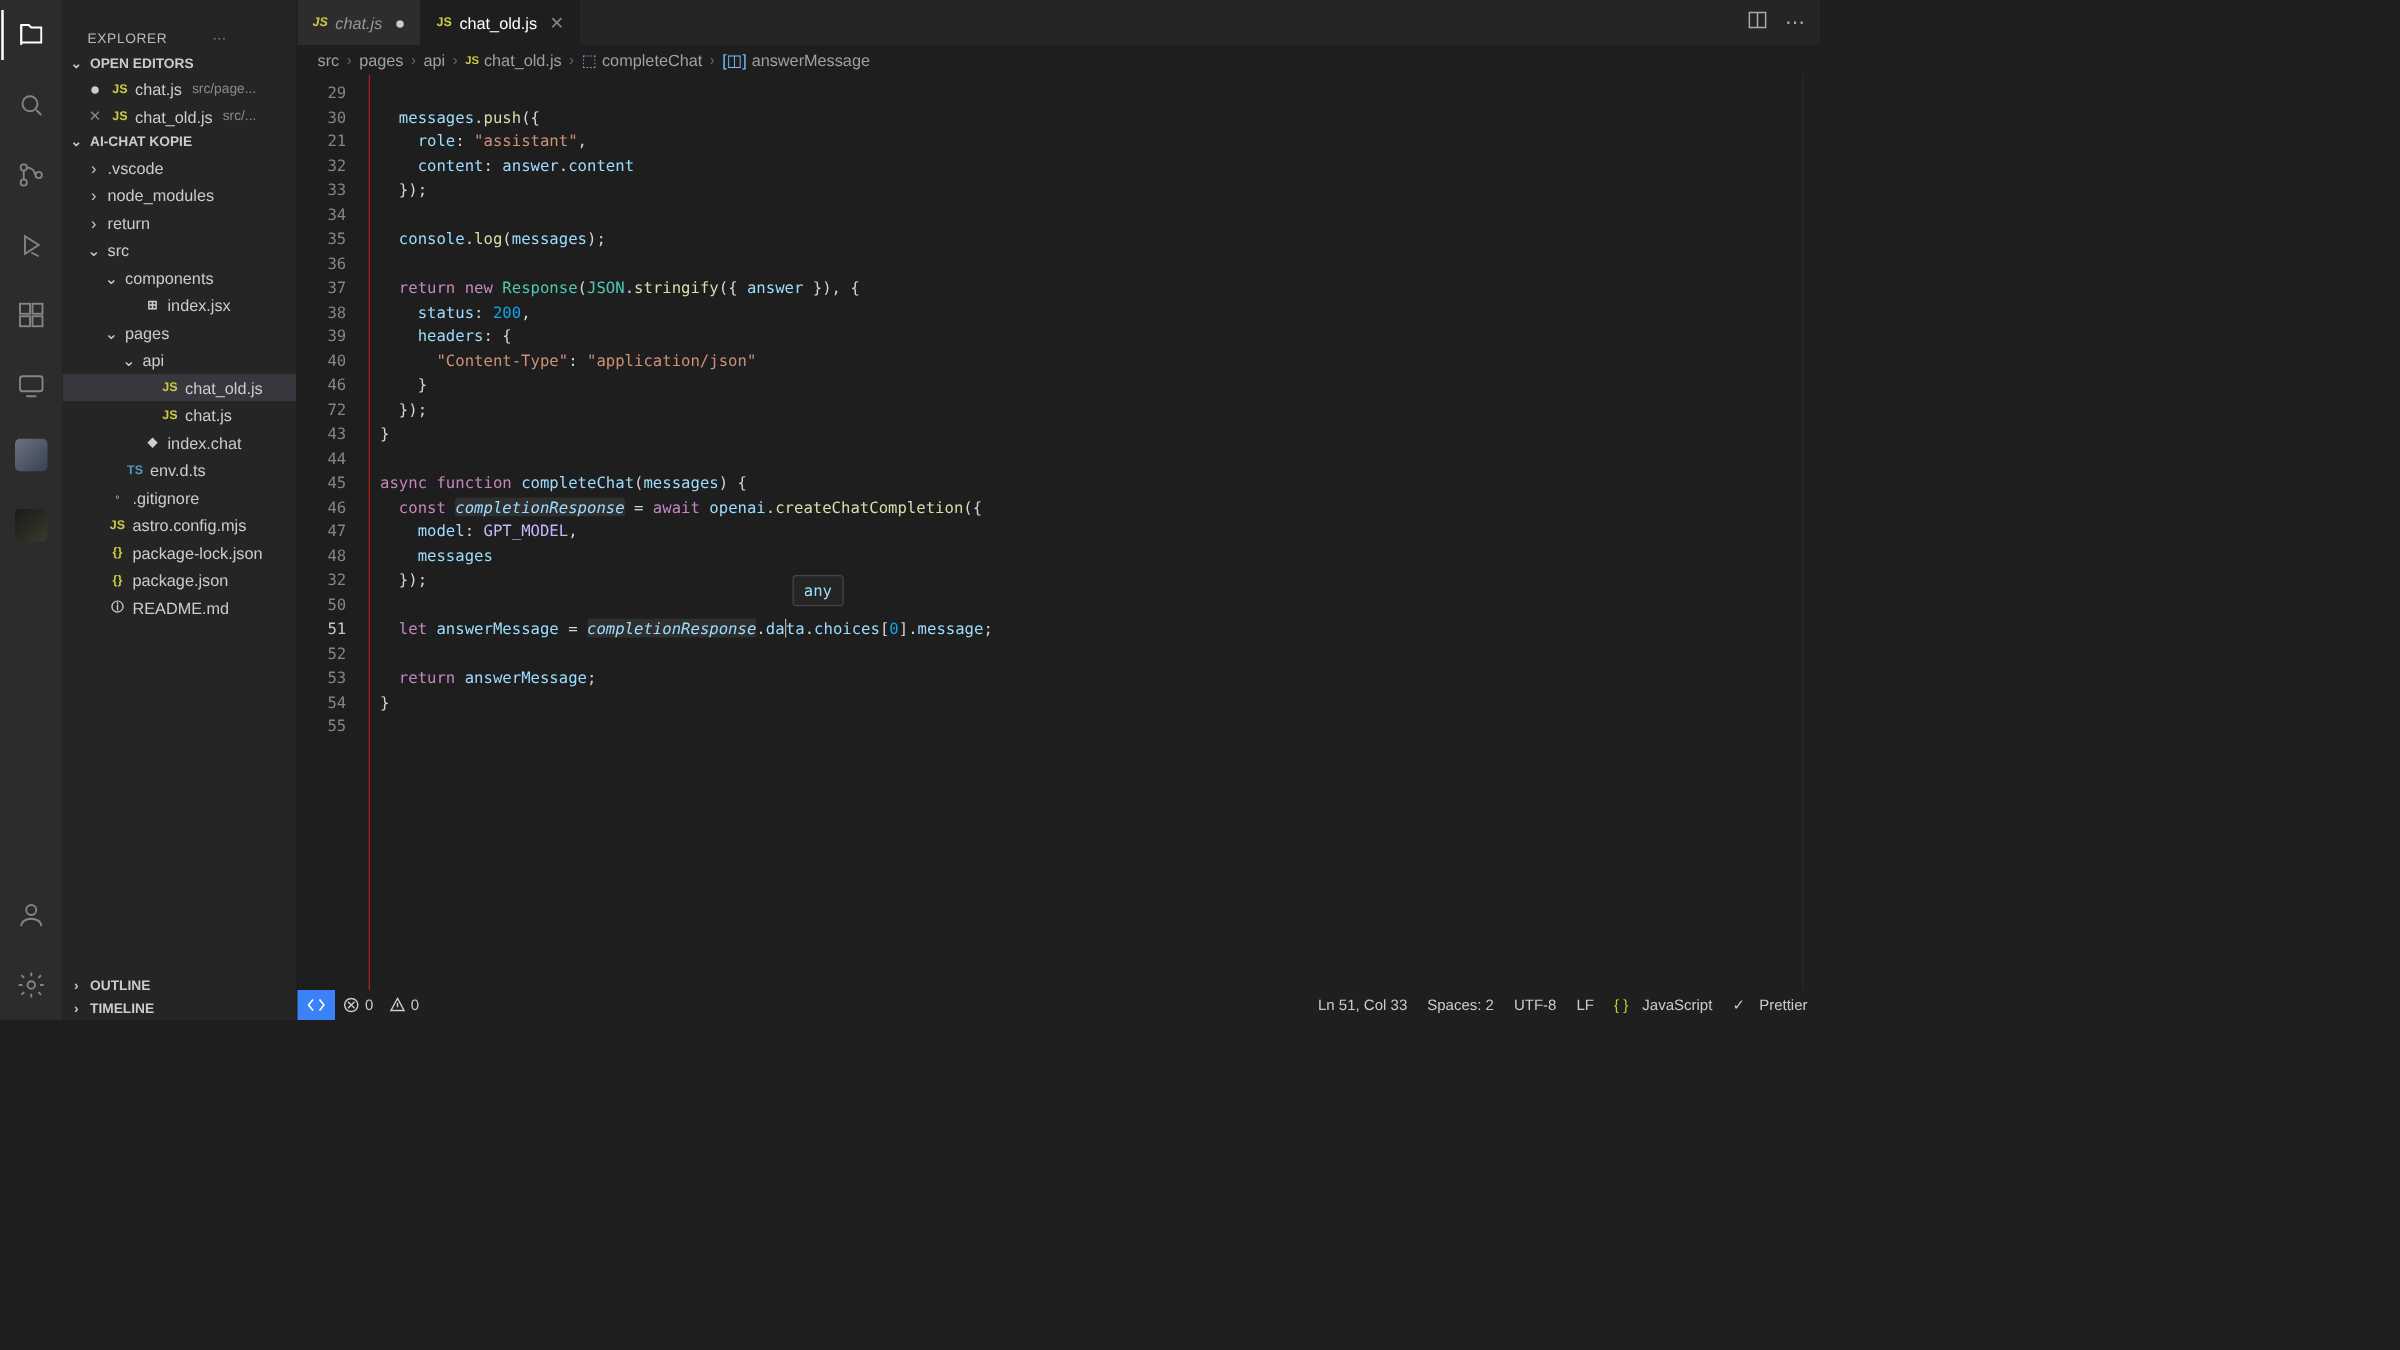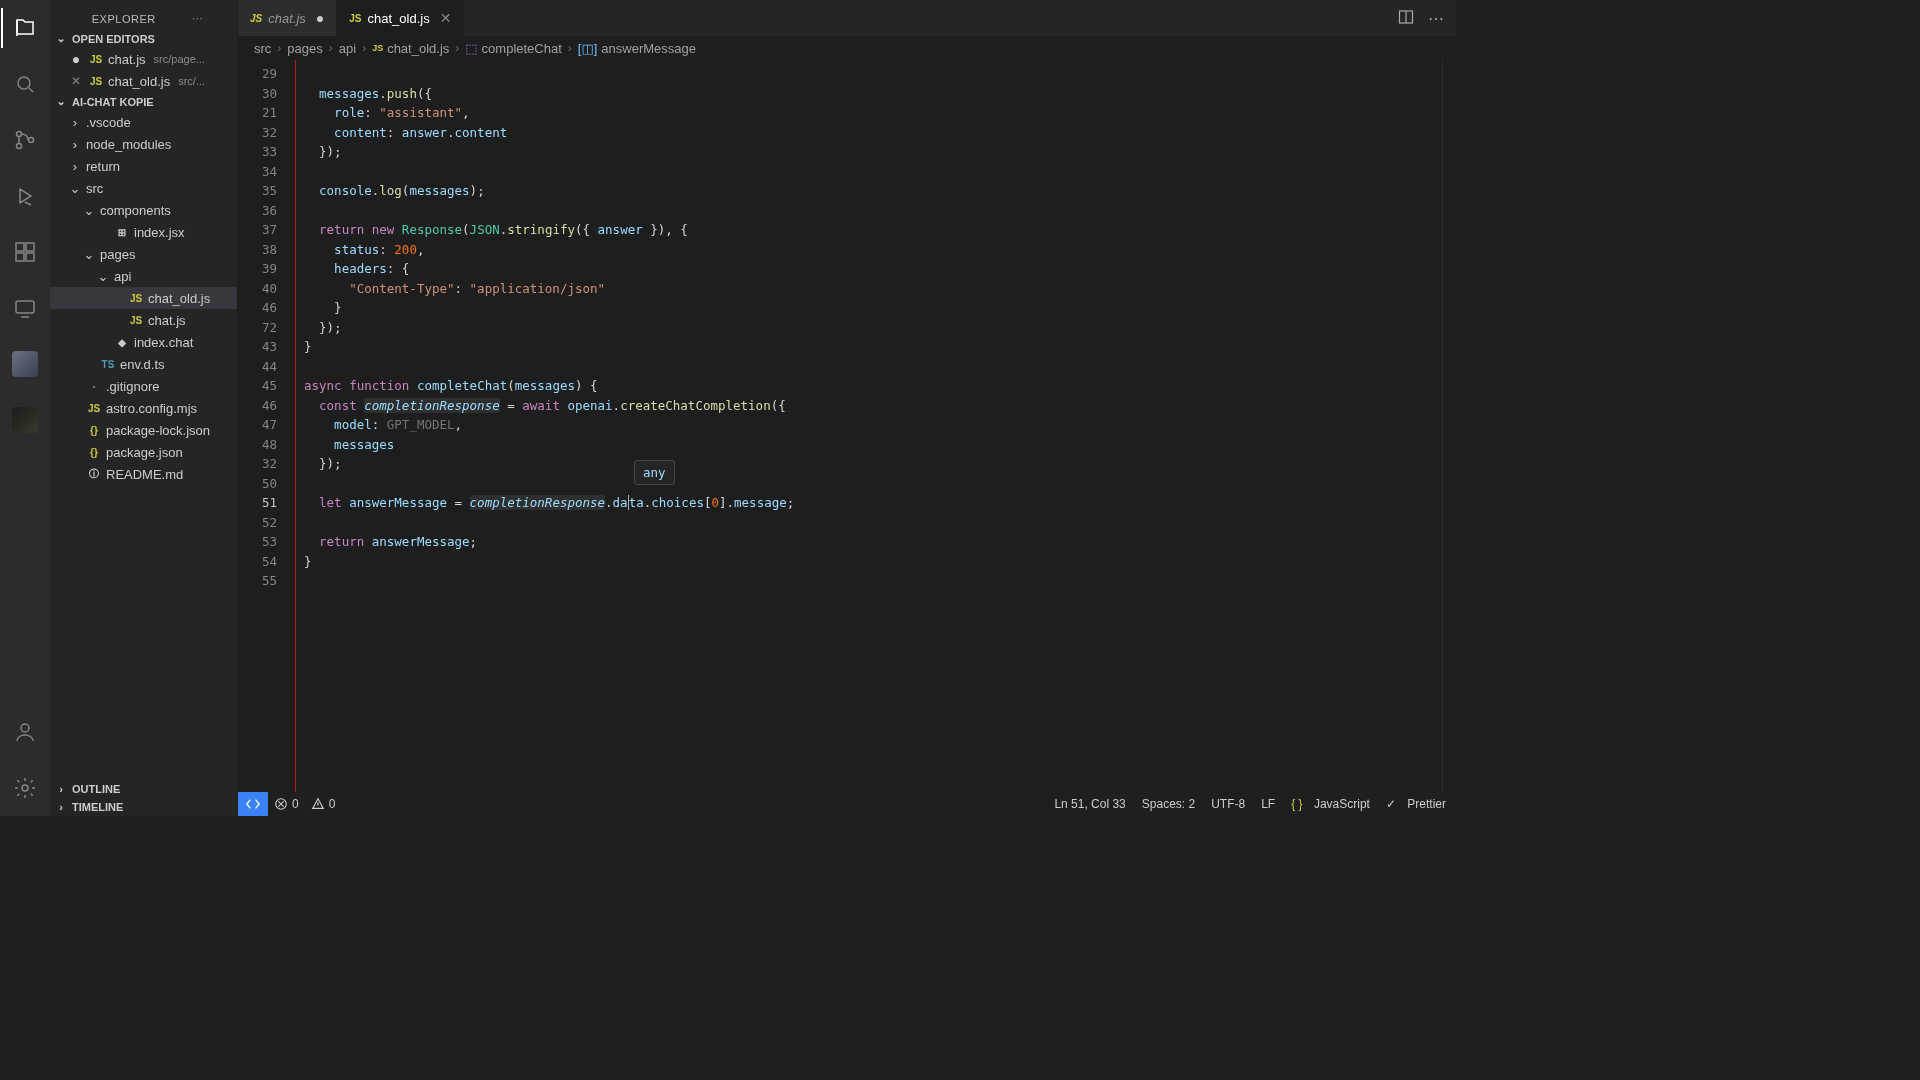--- a/index.html
+++ b/index.html
@@ -37,22 +37,22 @@
 .activity-img { width:26px; height:26px; border-radius:4px; background:#3c3c3c; }
 
 .sidebar {
   width: 188px;
   background: #252526;
   display: flex;
   flex-direction: column;
   border-right: 1px solid #1e1e1e;
 }
 .sidebar-header {
-  display: flex; justify-content: center; align-items: center;
-  padding: 12px 12px 4px 20px;
+  display: flex; justify-content: flex-start; align-items: center;
+  padding: 24px 12px 4px 20px;
   font-size: 11px; color: #bbbbbb; letter-spacing: 0.5px; gap: 36px;
 }
 .sidebar-header .dots { color:#888; cursor:pointer; }
 .section-header {
   display: flex; align-items: center; gap: 4px;
   padding: 3px 4px;
   font-size: 11px; font-weight: 700; color: #cccccc;
   cursor: pointer;
 }
 .section-header .chev { width:14px; display:inline-flex; justify-content:center; }
@@ -123,23 +123,23 @@
   font-family: Menlo, Consolas, monospace; font-size:12.5px;
   line-height:19.5px;
   color:#d4d4d4;
   white-space:pre;
   position:relative;
 }
 .code .line { height:19.5px; position:relative;}
 .kw { color:#c586c0; }
 .fn { color:#dcdcaa; }
 .str { color:#ce9178; }
-.num { color:#f97316; }
+.num { color:#0ea5e9; }
 .var { color:#9cdcfe; }
-.const2 { color:#737373; }
+.const2 { color:#c4b5fd; }
 .type { color:#4ec9b0; }
 .hover-tip {
   position:absolute;
   background:#252526; border:1px solid #454545;
   padding:2px 8px; color:#9cdcfe; font-size:12.5px;
   border-radius:3px;
   z-index:10;
 }
 .hl-word { background: rgba(100,100,100,0.25); border-radius:2px;font-style:italic;}
 .cursor {

